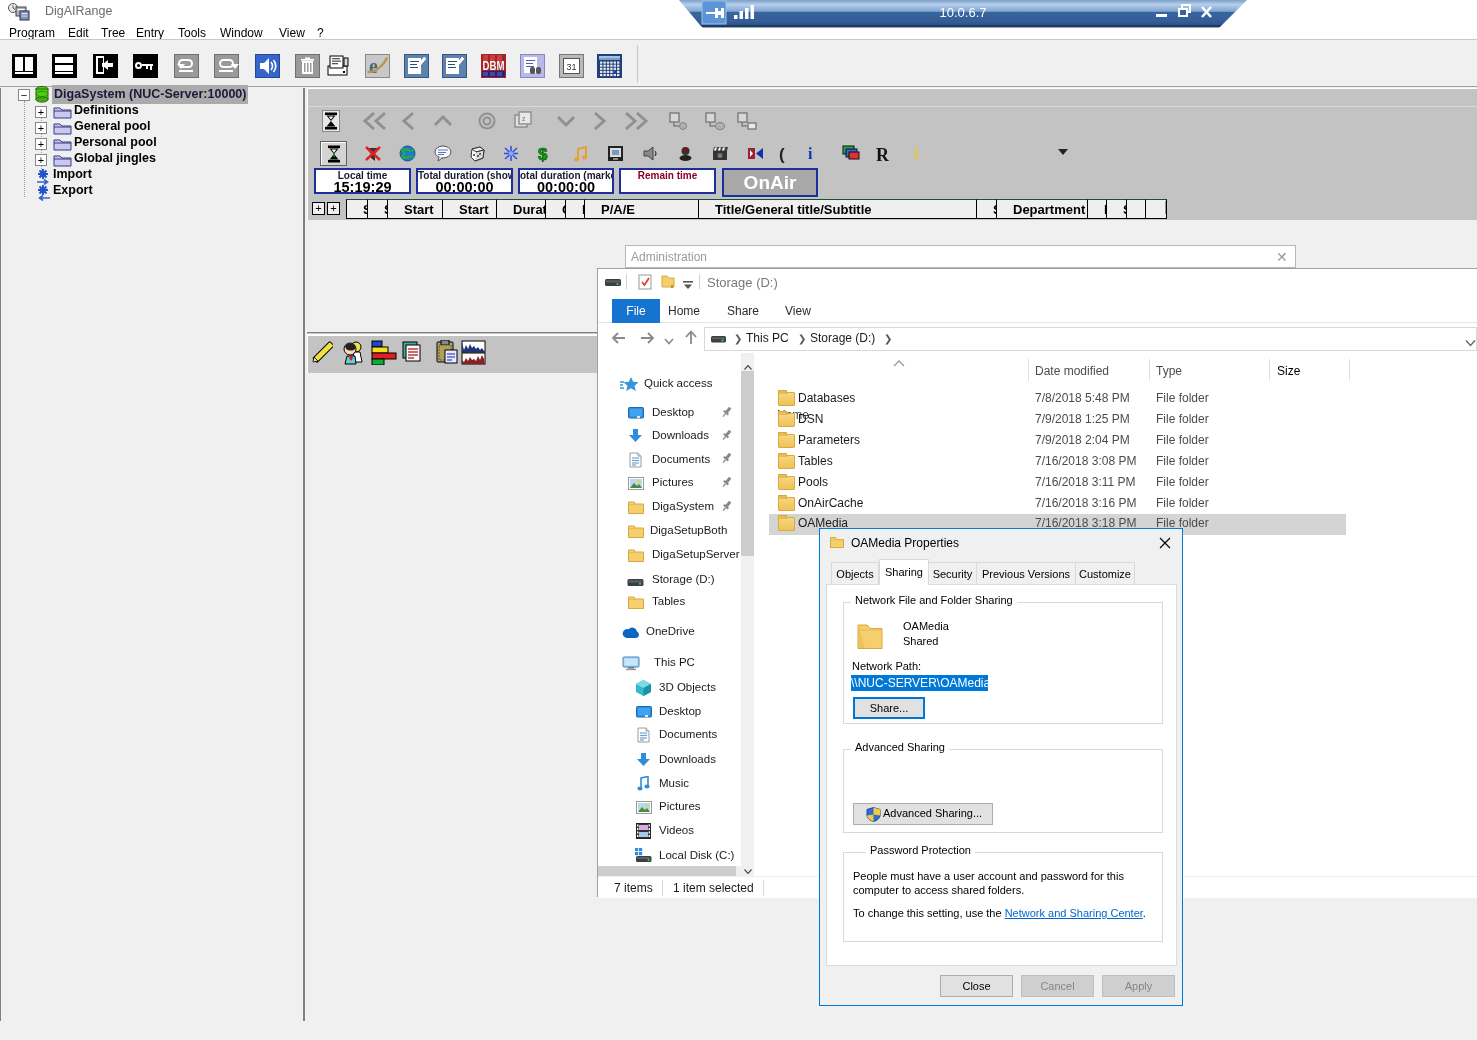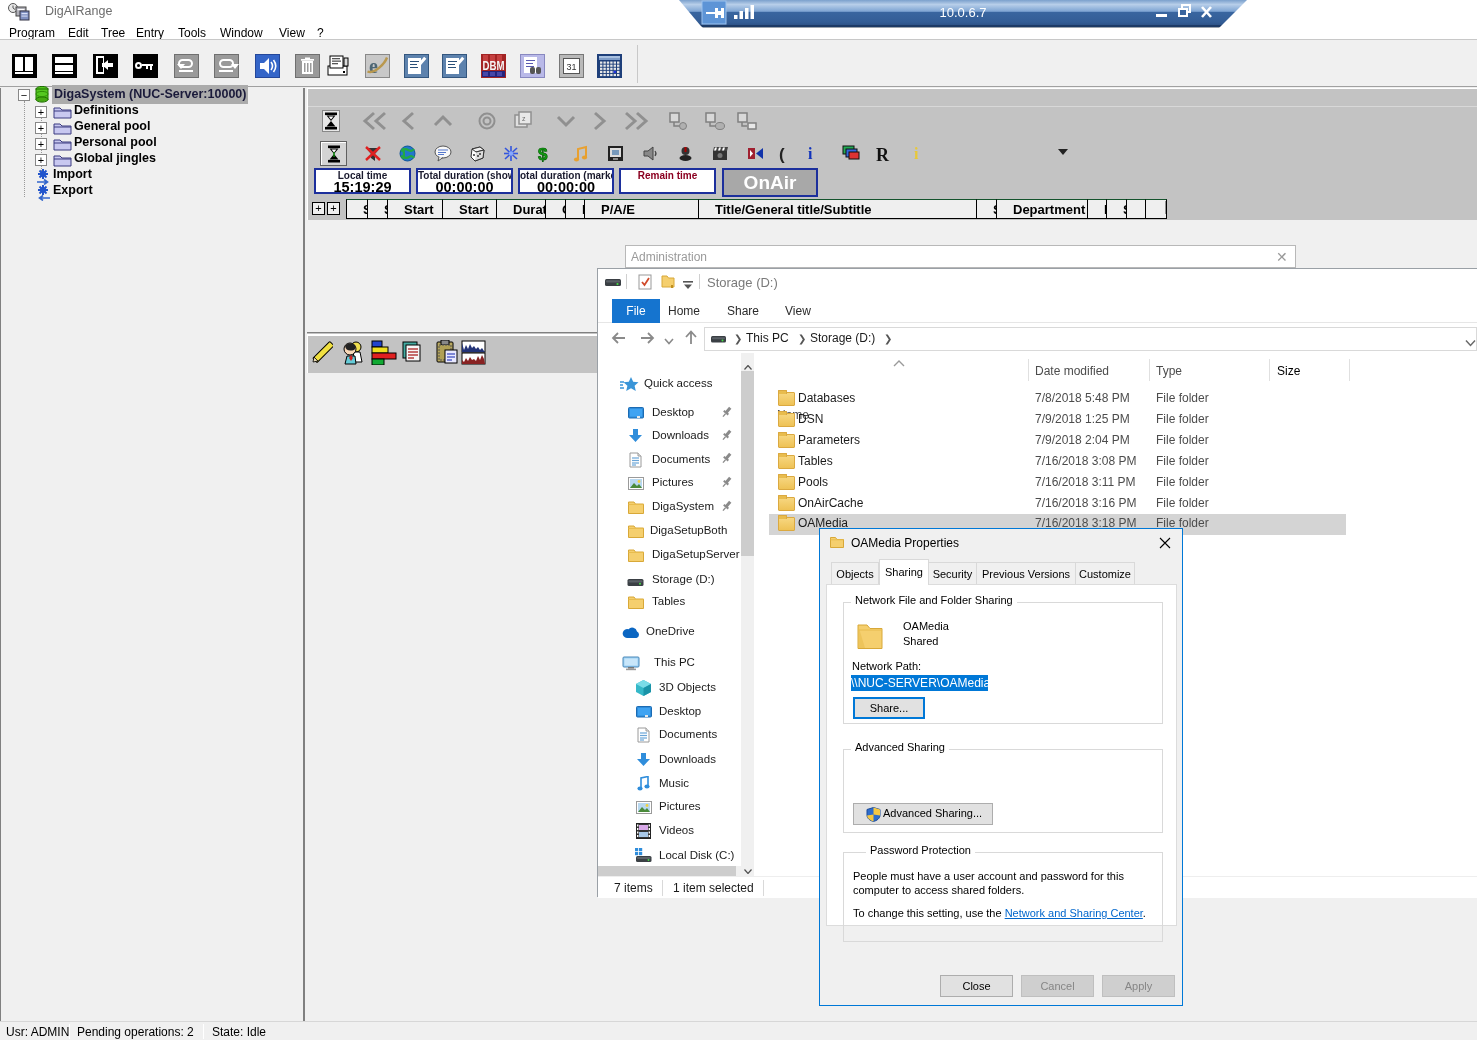--- a/index.html
+++ b/index.html
@@ -515,27 +515,20 @@
             <rect x="1" y="1" width="23" height="11" fill="#fff" stroke="#000"></rect>
             <path d="M1 12 L1 3 L3 10 L5 5 L7 9 L9 4 L11 8 L13 6 L15 9 L17 7 L19 10 L21 8 L23 11 L24 12 Z" fill="#223377"></path>
             <rect x="1" y="13" width="23" height="11" fill="#fff" stroke="#000"></rect>
             <path d="M1 24 L1 20 L3 22 L5 18 L7 21 L9 17 L11 20 L13 19 L15 21 L17 16 L19 20 L21 15 L23 19 L24 24 Z" fill="#882222"></path>
           </svg></div>
     </div>
 
     <div class="abs" style="left:0;top:285px;width:1170px;height:648px;background:#f0f0f0;"></div>
   </div>
 
-  <div class="abs" id="statusbar" style="left:0;top:1021px;width:1477px;height:19px;background:#f0f0f0;border-top:1px solid #d7d7d7;font-size:12px;">
-    <span class="abs" style="left:6px;top:3px;">Usr: ADMIN</span>
-    <div class="abs" style="left:69px;top:2px;width:1px;height:15px;background:#bdbdbd;border-right:1px solid #fff;"></div>
-    <span class="abs" style="left:77px;top:3px;">Pending operations: 2</span>
-    <div class="abs" style="left:203px;top:2px;width:1px;height:15px;background:#bdbdbd;border-right:1px solid #fff;"></div>
-    <span class="abs" style="left:212px;top:3px;">State: Idle</span>
-  </div>
 
   <div class="abs" id="rdpbar" style="left:679px;top:0;width:569px;height:28px;">
     <svg width="569" height="28" viewBox="0 0 569 28">
       <defs>
         <linearGradient id="rdpg" x1="0" y1="0" x2="0" y2="1">
           <stop offset="0" stop-color="#7ba0cc"></stop>
           <stop offset="0.18" stop-color="#b7cee9"></stop>
           <stop offset="0.45" stop-color="#7fa5d3"></stop>
           <stop offset="0.5" stop-color="#39659f"></stop>
           <stop offset="0.88" stop-color="#335d96"></stop>
@@ -921,21 +914,21 @@
             <path d="M3 3 L13 13 M13 3 L3 13" stroke="#000" stroke-width="1.1"></path>
           </svg></div>
     </div>
 
     <div class="abs" style="left:11px;top:33px;width:48px;height:22px;background:#f0f0f0;border:1px solid #d9d9d9;border-bottom:none;text-align:center;line-height:22px;">Objects</div>
     <div class="abs" style="left:59px;top:30px;width:50px;height:26px;background:#fff;border:1px solid #d9d9d9;border-bottom:none;text-align:center;line-height:24px;z-index:3;">Sharing</div>
     <div class="abs" style="left:109px;top:33px;width:48px;height:22px;background:#f0f0f0;border:1px solid #d9d9d9;border-bottom:none;border-left:none;text-align:center;line-height:22px;">Security</div>
     <div class="abs" style="left:157px;top:33px;width:99px;height:22px;background:#f0f0f0;border:1px solid #d9d9d9;border-bottom:none;border-left:none;text-align:center;line-height:22px;white-space:nowrap;">Previous Versions</div>
     <div class="abs" style="left:256px;top:33px;width:59px;height:22px;background:#f0f0f0;border:1px solid #d9d9d9;border-bottom:none;border-left:none;text-align:center;line-height:22px;">Customize</div>
 
-    <div class="abs" style="left:6px;top:55px;width:351px;height:342px;background:#fff;border:1px solid #dcdcdc;z-index:2;">
+    <div class="abs" style="left:6px;top:55px;width:351px;height:382px;background:#fff;border:1px solid #dcdcdc;z-index:2;">
 
       <div class="abs" style="left:16px;top:17px;width:320px;height:122px;border:1px solid #d9d9d9;"></div>
       <div class="abs" style="left:24px;top:9px;background:#fff;padding:0 4px;">Network File and Folder Sharing</div>
       <div class="abs" style="left:30px;top:36px;"><svg width="26" height="30" viewBox="0 0 26 30">
             <path d="M1 4 h9 l3 3.5 h12 v20 h-24 z" fill="#f5cf6e" stroke="#d8a838"></path>
             <path d="M1 9 h24" stroke="#e8bc4e"></path>
             <path d="M1 4 L8 27 h-7 z" fill="#e8bc4e" opacity="0.6"></path>
           </svg></div>
       <div class="abs" style="left:76px;top:35px;">OAMedia</div>
       <div class="abs" style="left:76px;top:50px;">Shared</div>

